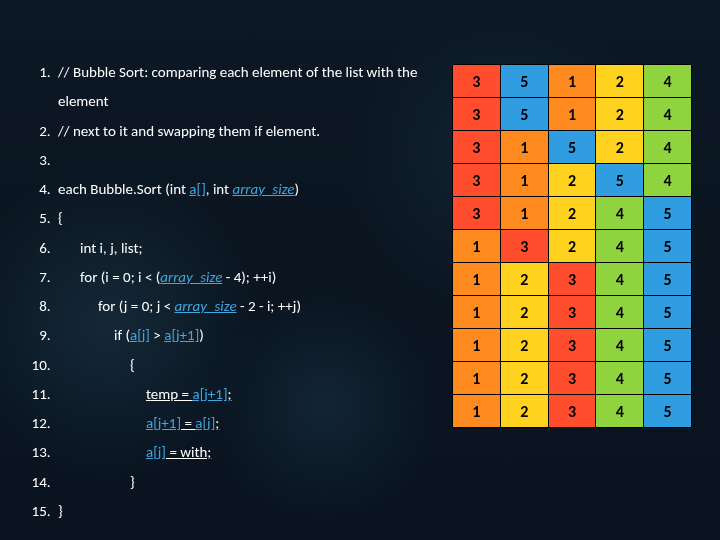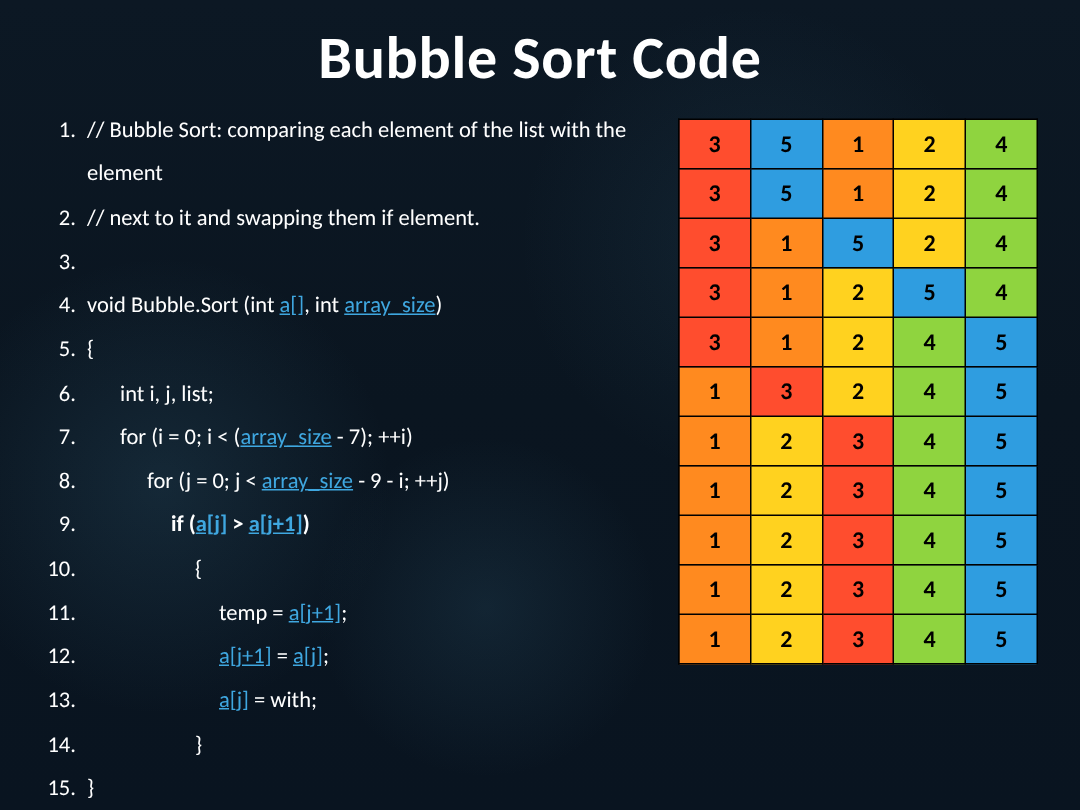--- a/index.html
+++ b/index.html
@@ -28,41 +28,42 @@
     text-align: center;
     font-size: 40px;
     font-weight: 700;
     color: #fff;
     margin: 4px 0 10px 0;
     letter-spacing: 0.5px;
   }
   .content {
     display: flex;
     gap: 18px;
+    margin-top: 48px;
   }
   .code {
     flex: 1;
     font-size: 15px;
     line-height: 1.95;
     color: #fff;
   }
   .code ol {
     margin: 0;
     padding-left: 26px;
   }
   .code ol li {
     padding-left: 4px;
   }
   .code .brk { color: #3fa7e0; text-decoration: underline; }
-  .code .kw  { color: #3fa7e0; text-decoration: underline; }
+  .code .kw  { color: #3fa7e0; text-decoration: underline; font-style: italic; }
   .ind1 { padding-left: 22px; display:inline-block; }
   .ind2 { padding-left: 40px; display:inline-block; }
-  .ind3 { padding-left: 56px; display:inline-block;font-weight:bold; }
+  .ind3 { padding-left: 56px; display:inline-block; }
   .ind4 { padding-left: 72px; display:inline-block; }
-  .ind5 { padding-left: 88px; display:inline-block; }
+  .ind5 { padding-left: 88px; display:inline-block;text-decoration:underline; }
 
   .table-wrap {
     width: 240px;
     flex: none;
     padding-top: 6px;
   }
   table.sort {
     border-collapse: collapse;
     width: 100%;
   }
@@ -78,39 +79,38 @@
   .c-red    { background: #ff4d2e; }
   .c-orange { background: #ff8a1f; }
   .c-yellow { background: #ffd21f; }
   .c-green  { background: #8fd43f; }
   .c-blue   { background: #2f9de0; }
 </style>
 </head>
 <body>
 
 <div class="slide">
-  <div class="title">Bubble Sort Code</div>
 
   <div class="content">
 
     <div class="code">
       <ol>
         <li><span>// Bubble Sort:  comparing each element of the list with the element</span></li>
         <li><span>// next to it and swapping them if element.</span></li>
         <li><span></span></li>
         <li>
-          <span>void Bubble.Sort (int </span><span class="brk">a[]</span><span>, int </span><span class="kw">array_size</span><span>)</span>
+          <span>each Bubble.Sort (int </span><span class="brk">a[]</span><span>, int </span><span class="kw">array_size</span><span>)</span>
         </li>
         <li><span>{</span></li>
         <li><span class="ind1">int i, j, list;</span></li>
         <li>
-          <span class="ind1"><span>for (i = 0; i &lt; (</span><span class="kw">array_size</span><span> - 7); ++i)</span></span>
-        </li>
-        <li>
-          <span class="ind2"><span>for (j = 0; j &lt; </span><span class="kw">array_size</span><span> - 9 - i; ++j)</span></span>
+          <span class="ind1"><span>for (i = 0; i &lt; (</span><span class="kw">array_size</span><span> - 4); ++i)</span></span>
+        </li>
+        <li>
+          <span class="ind2"><span>for (j = 0; j &lt; </span><span class="kw">array_size</span><span> - 2 - i; ++j)</span></span>
         </li>
         <li>
           <span class="ind3"><span>if (</span><span class="brk">a[j]</span><span> &gt; </span><span class="brk">a[j+1]</span><span>)</span></span>
         </li>
         <li><span class="ind4">{</span></li>
         <li>
           <span class="ind5"><span>temp = </span><span class="brk">a[j+1]</span><span>;</span></span>
         </li>
         <li>
           <span class="ind5"><span class="brk">a[j+1]</span><span> = </span><span class="brk">a[j]</span><span>;</span></span>

